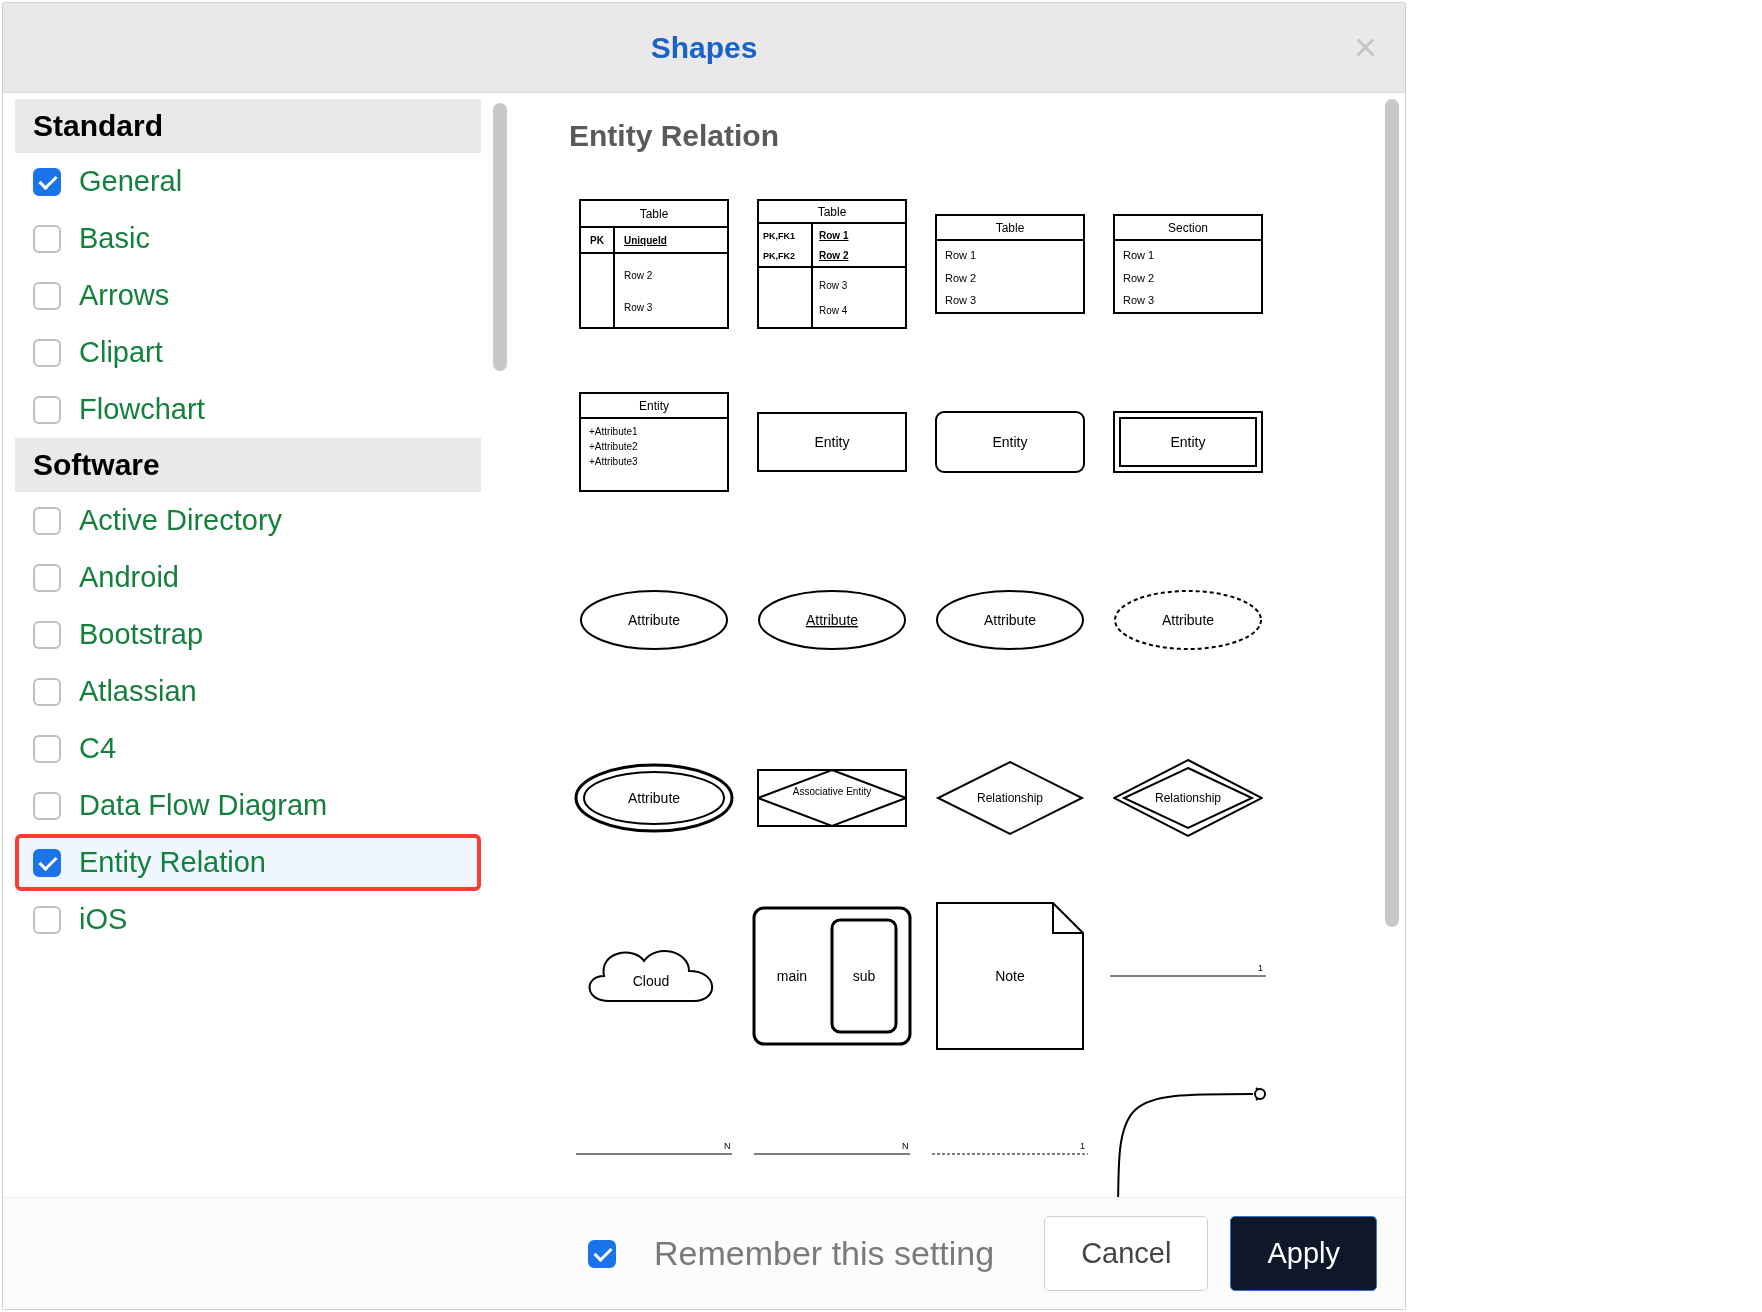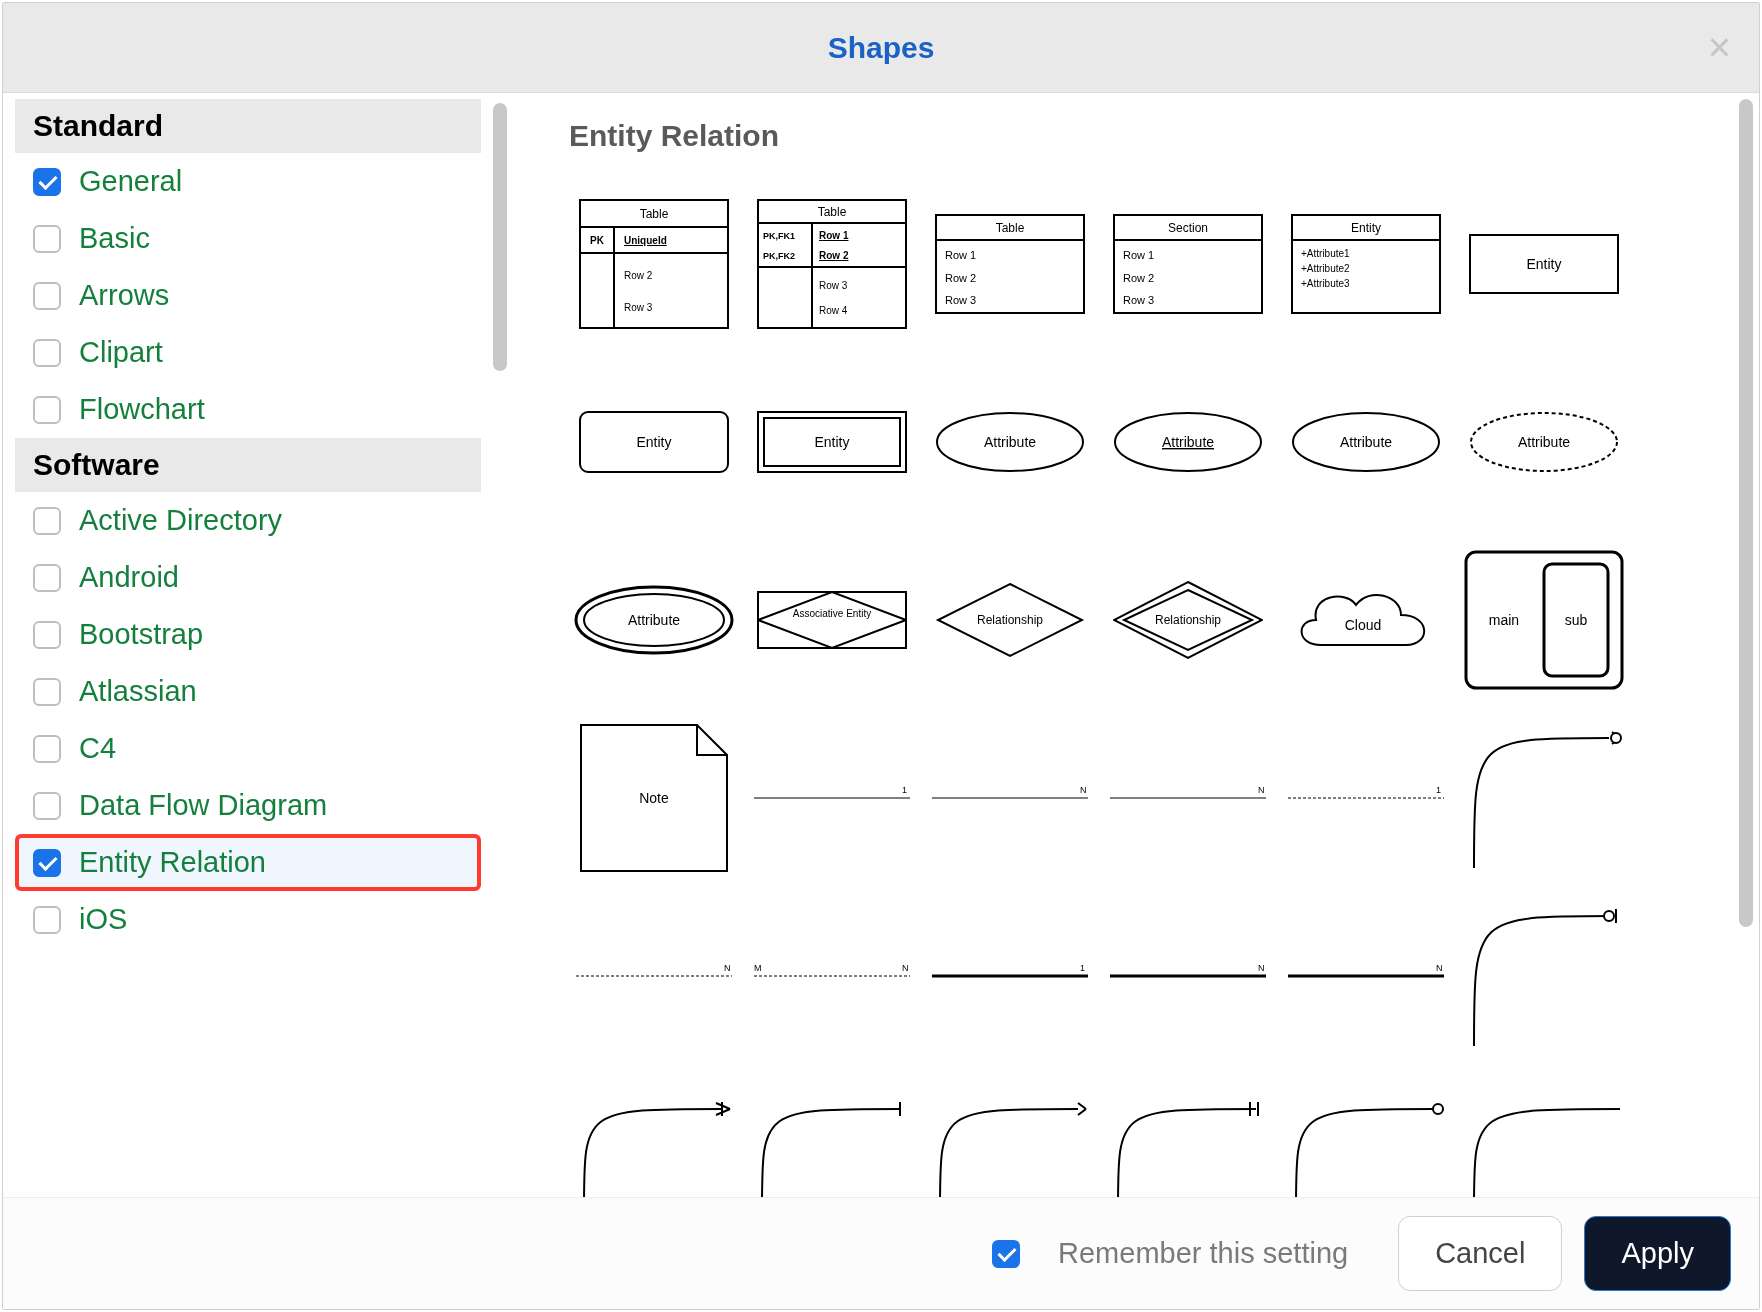--- a/index.html
+++ b/index.html
@@ -3,21 +3,21 @@
 <meta charset="utf-8">
 <style>
   * { box-sizing: border-box; margin: 0; padding: 0; }
   body {
     font-family: -apple-system, BlinkMacSystemFont, "Segoe UI", Helvetica, Arial, sans-serif;
     background: #fff;
     width: 1762px;
     height: 1312px;
   }
   .dialog {
-    width: 1758px;
+    width: 1404px;
     height: 1308px;
     border: 1px solid #d0d0d0;
     border-radius: 2px;
     background: #fff;
     display: flex;
     flex-direction: column;
     position: relative;
     margin: 2px;
   }
   .dlg-header {
@@ -157,28 +157,28 @@
     justify-content: flex-end;
     padding: 0 28px;
     gap: 22px;
   }
   .remember-wrap {
     display: flex;
     align-items: center;
     margin-right: 28px;
   }
   .remember-label {
-    font-size: 29px;
+    font-size: 34px;
     color: #7a7a7a;
     margin-left: 20px;
   }
   .btn {
     font-size: 29px;
     padding: 20px 36px;
-    border-radius: 12px;
+    border-radius: 5px;
     cursor: pointer;
   }
   .btn-cancel {
     background: #fff;
     border: 1px solid #d0d0d0;
     color: #444;
   }
   .btn-apply {
     background: #0f172a;
     border: 1px solid #2b78d0;

